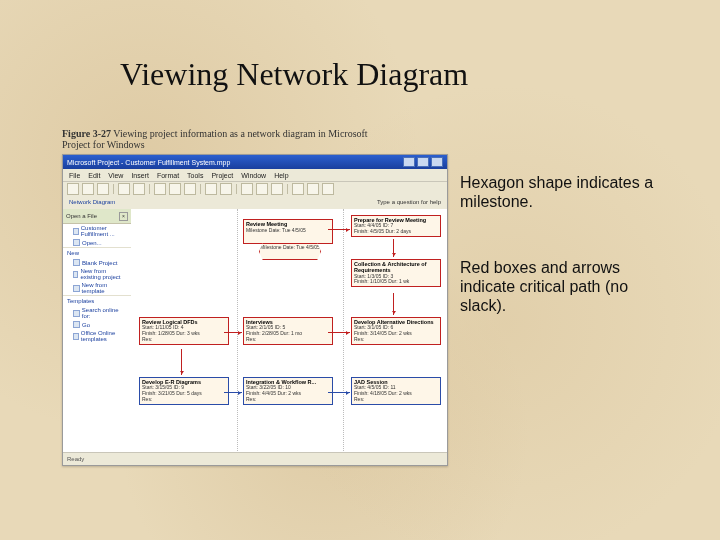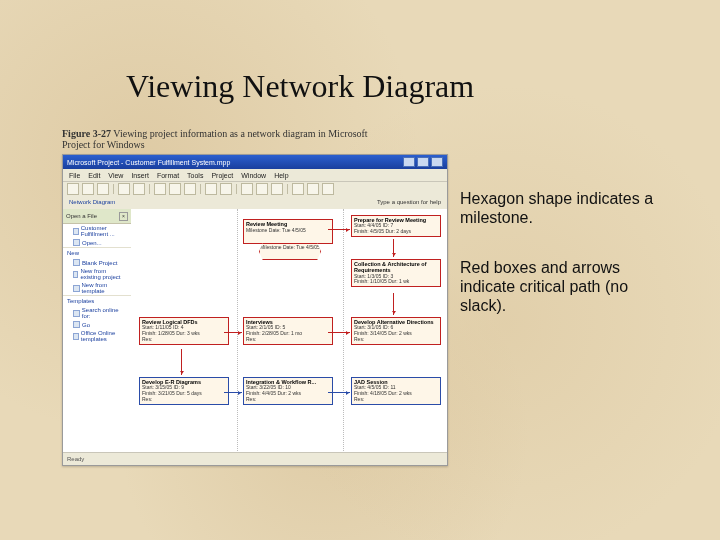--- a/index.html
+++ b/index.html
@@ -10,27 +10,26 @@
     background-image:
       radial-gradient(circle at 20% 30%, rgba(200,170,120,0.3) 0%, transparent 40%),
       radial-gradient(circle at 70% 60%, rgba(210,185,140,0.3) 0%, transparent 40%),
       radial-gradient(circle at 45% 80%, rgba(195,165,115,0.25) 0%, transparent 35%);
     font-family: Arial, sans-serif;
     overflow: hidden;
     position: relative;
   }
   .slide-title {
     position: absolute;
-    top: 68px;
+    top: 56px;
     left: 120px;
     font-size: 32px;
     font-weight: 400;
     font-family: "Times New Roman", serif;
     color: #111;
-    margin-left: 6px;
   }
   .figure-block {
     position: absolute;
     top: 128px;
     left: 62px;
     width: 308px;
   }
   .figure-caption {
     font-family: "Times New Roman", serif;
     font-size: 10px;
@@ -327,14 +326,14 @@
       <div class="arrow down" style="left:262px; top:30px; height:18px;"></div>
       <div class="arrow down" style="left:262px; top:84px; height:22px;"></div>
     </div>
 
     <div class="statusbar">
       <span>Ready</span>
     </div>
   </div>
 </div>
 
-<div class="annot" style="top:189px;">Hexagon shape indicates a milestone.</div>
+<div class="annot" style="top:173px;">Hexagon shape indicates a milestone.</div>
 <div class="annot" style="top:258px;">Red boxes and arrows indicate critical path (no slack).</div>
 
 </body></html>

